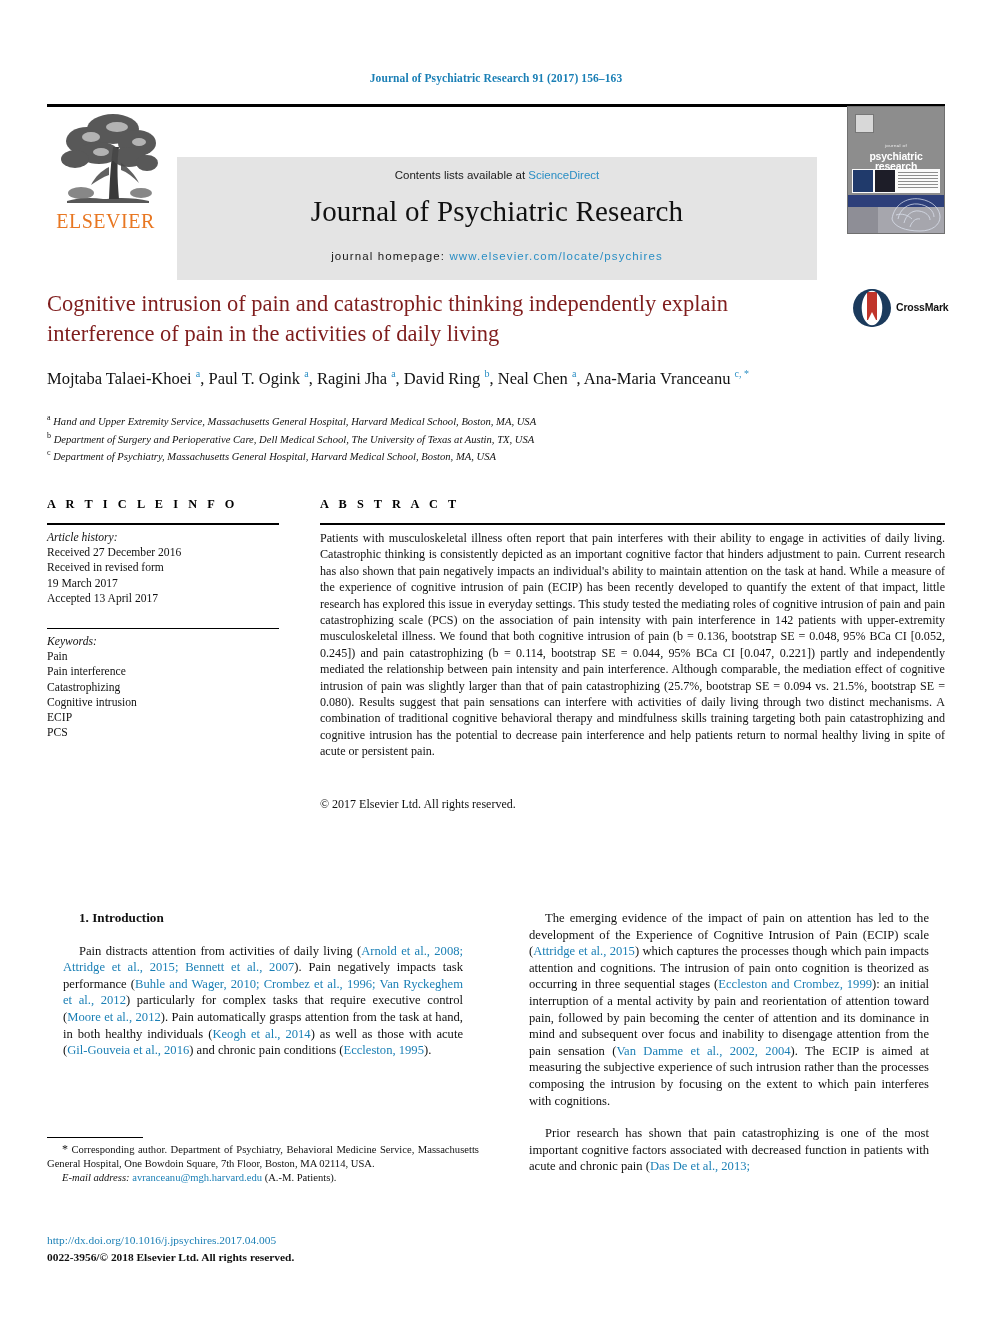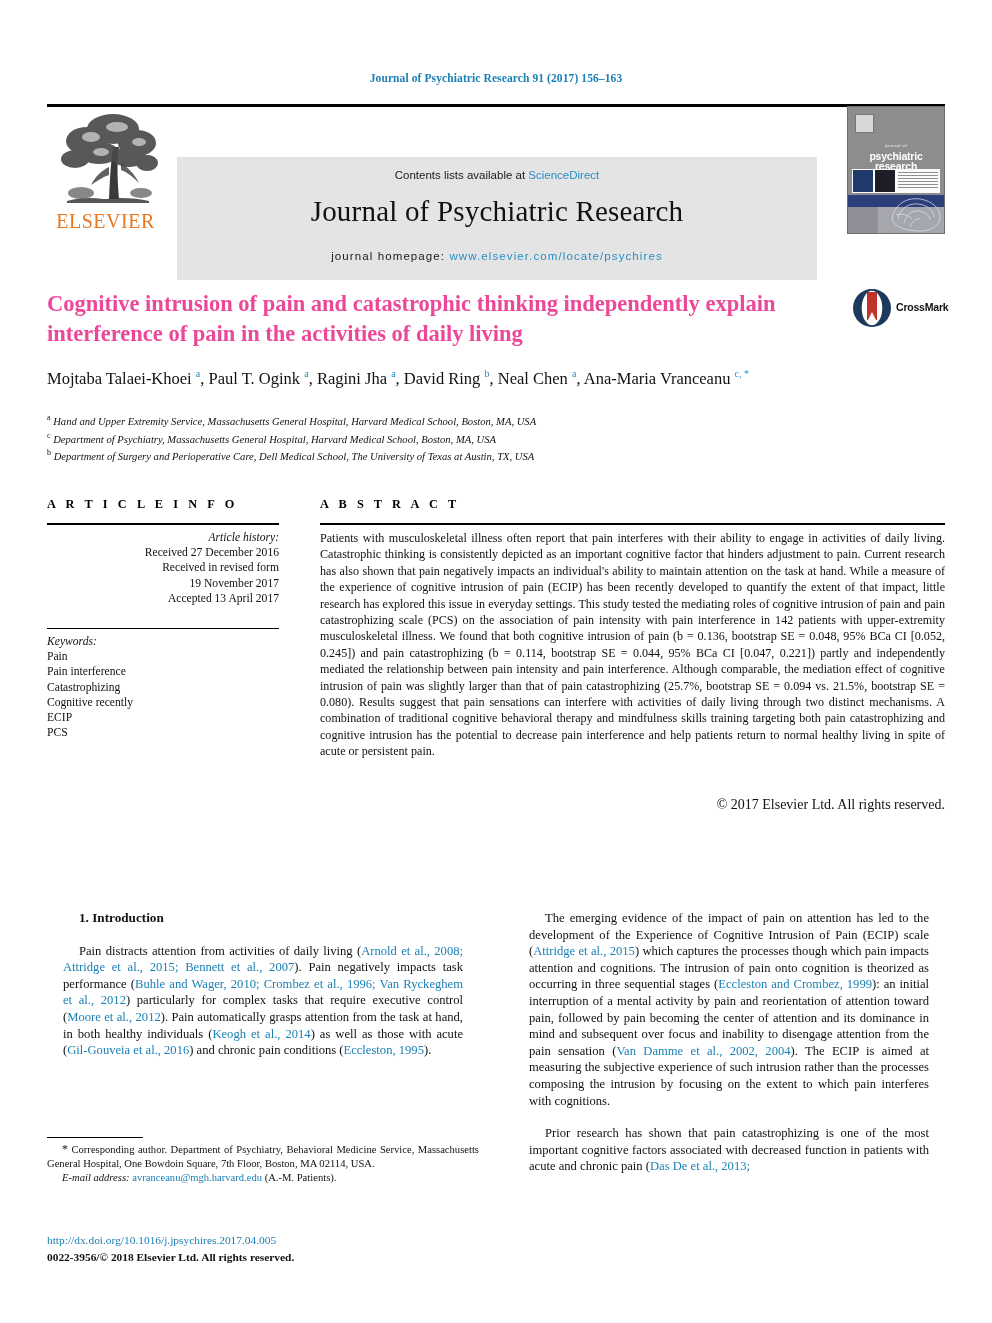--- a/index.html
+++ b/index.html
@@ -151,22 +151,21 @@
 
   
   .article-title {
     position: absolute;
     left: 47px;
     top: 289px;
     width: 790px;
     font-family: "Liberation Serif", serif;
     font-size: 22.5px;
     line-height: 30px;
-    color: #ec4899;
-    font-weight: bold;
+    color: #7f1d1d;
   }
   .crossmark {
     position: absolute;
     left: 852px;
     top: 288px;
     width: 94px;
     height: 44px;
   }
   .cm-badge { position:absolute; left:0; top:0; width:40px; height:40px; }
   .cm-text {
@@ -216,21 +215,21 @@
     position: absolute;
     left: 47px;
     top: 530px;
     width: 232px;
     font-family: "Liberation Serif", serif;
     font-size: 11.6px;
     line-height: 15.2px;
     color: #111;
   }
   .info-col .it { font-style: italic; }
-  .info-col .grp { margin: 0 0 0 0; text-align: right; }
+  .info-col .grp { margin: 0 0 0 0; }
   .kw-rule {
     position: absolute;
     left: 47px;
     width: 232px;
     height: 1px;
     background: #000;
   }
   .abstract-col {
     position: absolute;
     left: 320px;
@@ -241,23 +240,23 @@
     line-height: 16.4px;
     text-align: justify;
     color: #111;
   }
   .abstract-col p { margin: 0; }
   .copyright {
     position: absolute;
     left: 320px;
     top: 797px;
     width: 625px;
-    text-align: right;
-    font-family: "Liberation Serif", serif;
-    font-size: 14px;
+    text-align: left;
+    font-family: "Liberation Serif", serif;
+    font-size: 12px;
     color: #111;
   }
 
   
   .col {
     position: absolute;
     width: 432px;
     font-family: "Liberation Serif", serif;
     font-size: 12.6px;
     line-height: 16.6px;
@@ -417,47 +416,47 @@
       <rect x="15" y="4" width="10" height="28" fill="#c0352b"></rect>
       <path d="M20 24 L25 34 L15 34 Z" fill="#ffffff"></path>
       <ellipse cx="20" cy="20" rx="11" ry="18" fill="none" stroke="#1b3a5c" stroke-width="1.4"></ellipse>
     </svg>
     <div class="cm-text">CrossMark</div>
   </div>
 
   <div class="authors">Mojtaba Talaei-Khoei <sup>a</sup>, Paul T. Ogink <sup>a</sup>, Ragini Jha <sup>a</sup>, David Ring <sup>b</sup>, Neal Chen <sup>a</sup>, Ana-Maria Vranceanu <sup>c, *</sup></div>
   <div class="affiliations">
       <div><sup>a</sup> Hand and Upper Extremity Service, Massachusetts General Hospital, Harvard Medical School, Boston, MA, USA</div>
+      <div><sup>b</sup> Department of Surgery and Perioperative Care, Dell Medical School, The University of Texas at Austin, TX, USA</div>
       <div><sup>c</sup> Department of Psychiatry, Massachusetts General Hospital, Harvard Medical School, Boston, MA, USA</div>
-      <div><sup>b</sup> Department of Surgery and Perioperative Care, Dell Medical School, The University of Texas at Austin, TX, USA</div>
     </div>
 
   <div class="sec-head" style="left:47px; top:497px;">A R T I C L E  I N F O</div>
   <div class="block-rule" style="left:47px; top:523px; width:232px; height:2px;"></div>
 
   <div class="info-col">
     <div class="grp">
       <div class="it">Article history:</div>
       <div id="history-lines">
           <div>Received 27 December 2016</div>
           <div>Received in revised form</div>
-          <div>19 November 2017</div>
+          <div>19 March 2017</div>
           <div>Accepted 13 April 2017</div>
         </div>
     </div>
   </div>
 
   <div class="kw-rule" style="top:628px;"></div>
   <div class="info-col" style="top:634px;">
     <div class="it">Keywords:</div>
     <div id="keyword-lines">
         <div>Pain</div>
         <div>Pain interference</div>
         <div>Catastrophizing</div>
-        <div>Cognitive recently</div>
+        <div>Cognitive intrusion</div>
         <div>ECIP</div>
         <div>PCS</div>
       </div>
   </div>
 
   <div class="sec-head" style="left:320px; top:497px;">A B S T R A C T</div>
   <div class="block-rule" style="left:320px; top:523px; width:625px; height:2px;"></div>
   <div class="abstract-col">
     <p>Patients with musculoskeletal illness often report that pain interferes with their ability to engage in activities of daily living. Catastrophic thinking is consistently depicted as an important cognitive factor that hinders adjustment to pain. Current research has also shown that pain negatively impacts an individual's ability to maintain attention on the task at hand. While a measure of the experience of cognitive intrusion of pain (ECIP) has been recently developed to quantify the extent of that impact, little research has explored this issue in everyday settings. This study tested the mediating roles of cognitive intrusion of pain and pain catastrophizing scale (PCS) on the association of pain intensity with pain interference in 142 patients with upper-extremity musculoskeletal illness. We found that both cognitive intrusion of pain (b = 0.136, bootstrap SE = 0.048, 95% BCa CI [0.052, 0.245]) and pain catastrophizing (b = 0.114, bootstrap SE = 0.044, 95% BCa CI [0.047, 0.221]) partly and independently mediated the relationship between pain intensity and pain interference. Although comparable, the mediation effect of cognitive intrusion of pain was slightly larger than that of pain catastrophizing (25.7%, bootstrap SE = 0.094 vs. 21.5%, bootstrap SE = 0.080). Results suggest that pain sensations can interfere with activities of daily living through two distinct mechanisms. A combination of traditional cognitive behavioral therapy and mindfulness skills training targeting both pain catastrophizing and cognitive intrusion has the potential to decrease pain interference and help patients return to normal healthy living in spite of acute or persistent pain.</p>
   </div>

